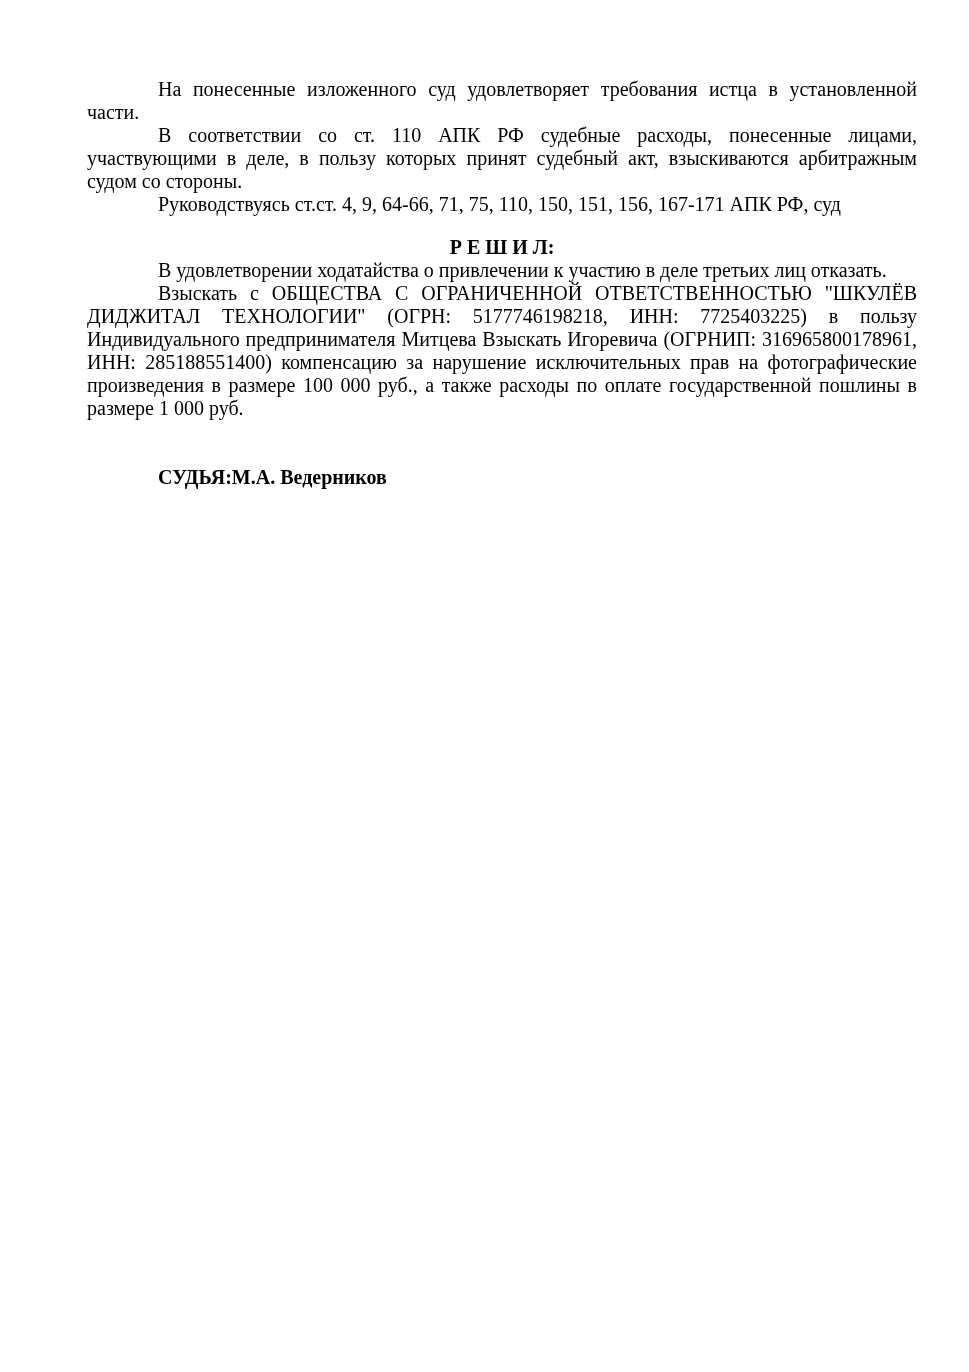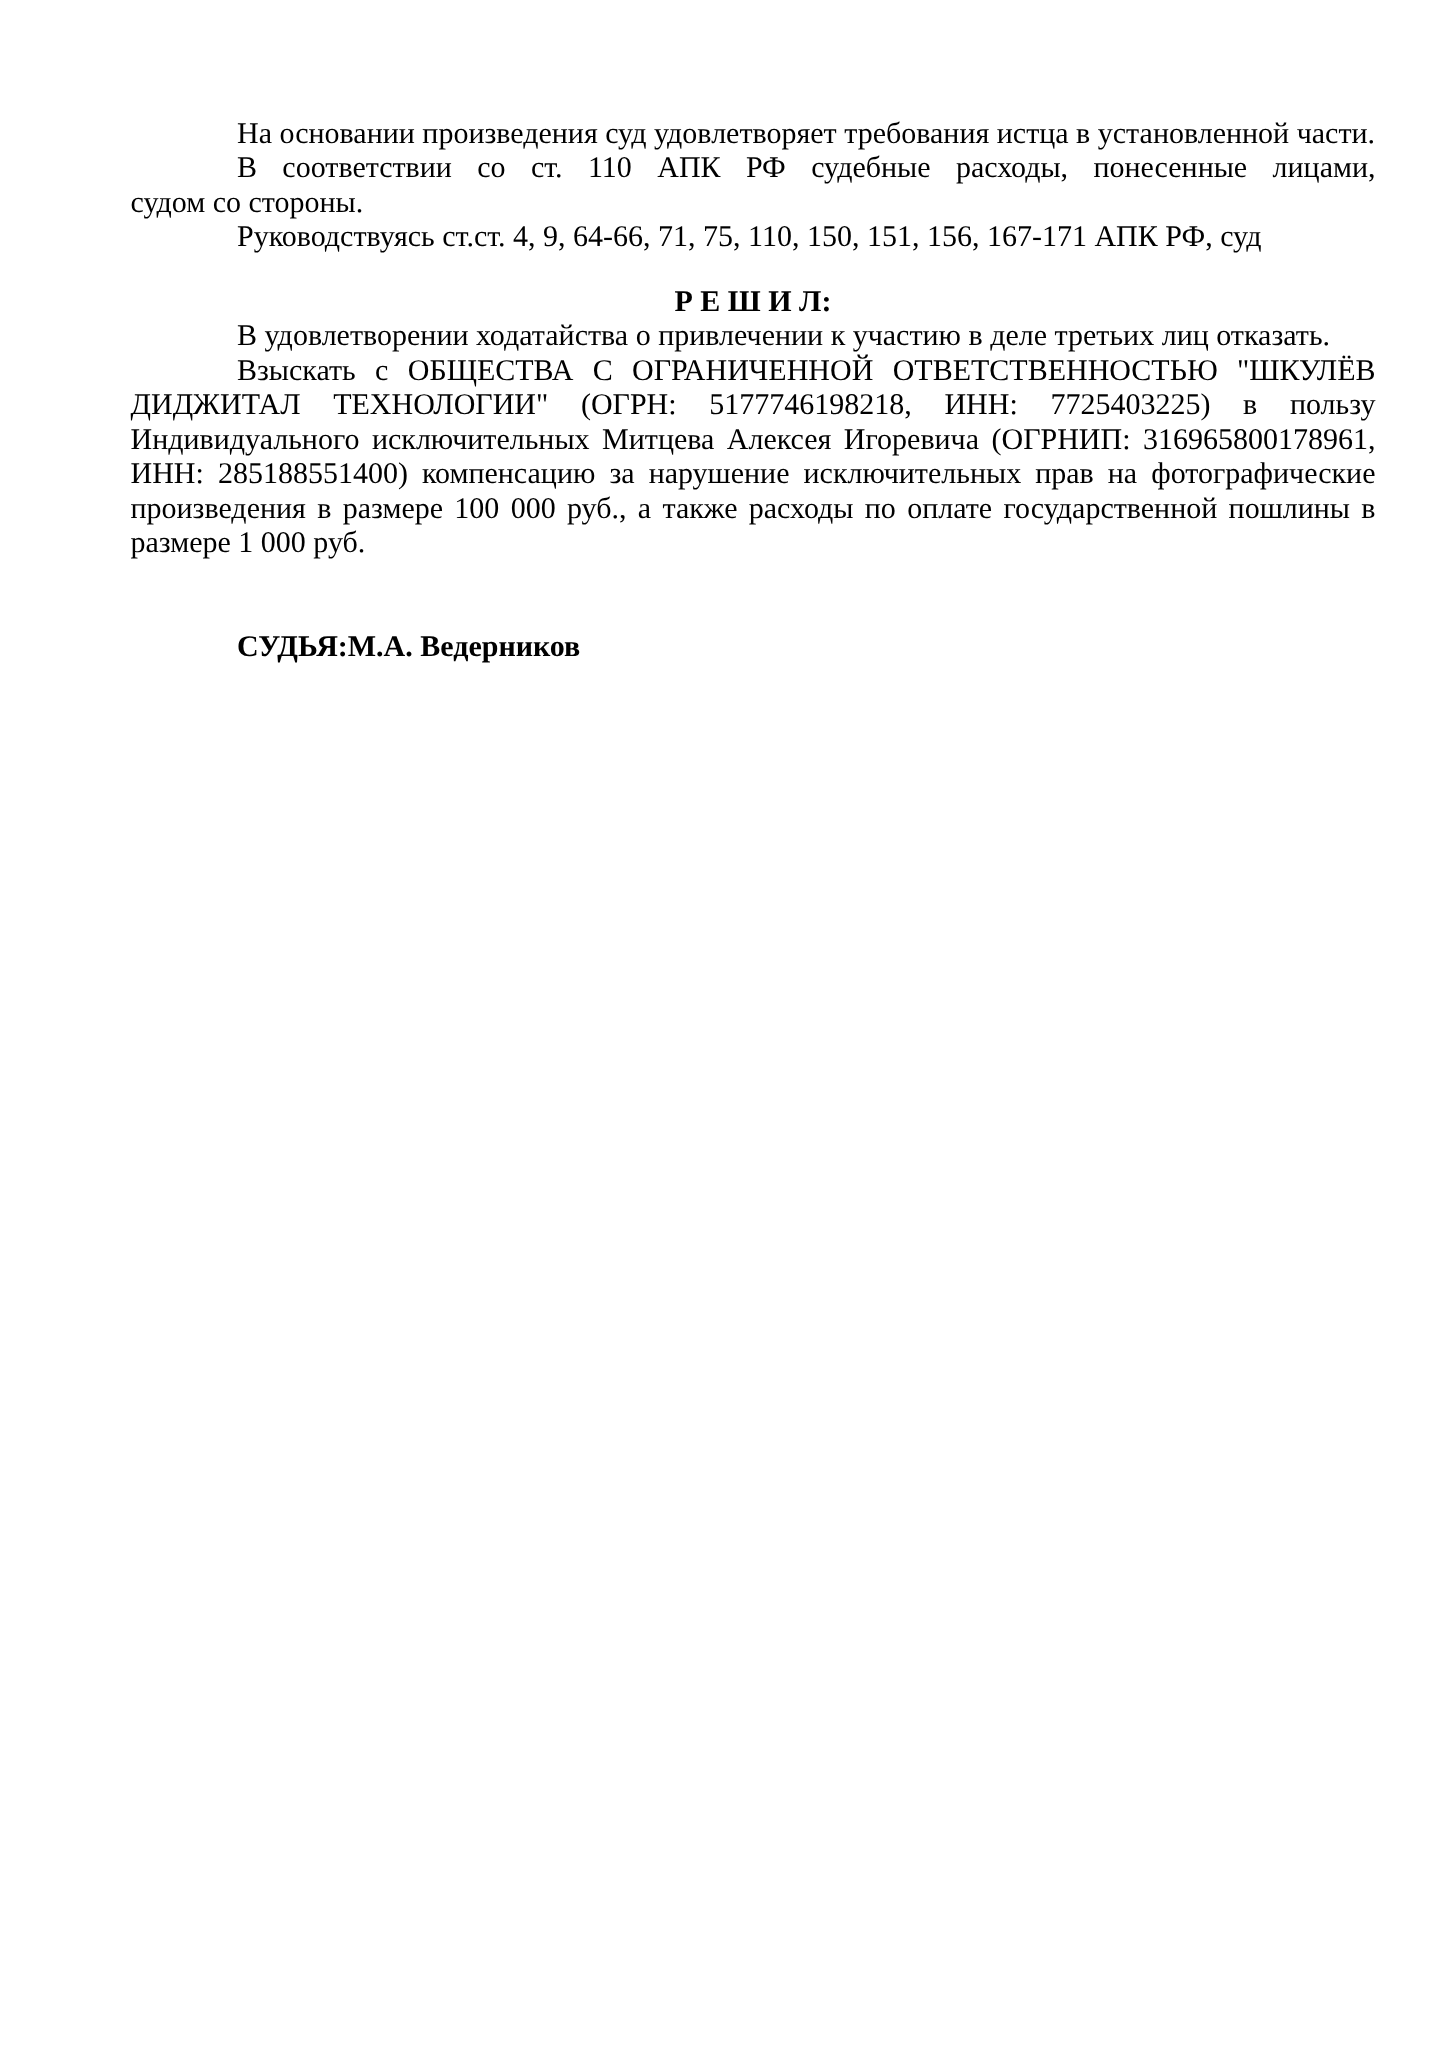--- a/index.html
+++ b/index.html
@@ -47,39 +47,40 @@
     padding-right: 87px;
     font-weight: bold;
   }
 </style>
 </head>
 <body>
 
 <div class="content">
   <div id="paragraphs">
       <div class="para body">
-        <div class="line first last">На основании произведения суд удовлетворяет требования истца в установленной части.</div>
+        <div class="line first last">На понесенные изложенного суд удовлетворяет требования истца в установленной части.</div>
       </div>
       <div class="para body">
         <div class="line first">В соответствии со ст. 110 АПК РФ судебные расходы, понесенные лицами,</div>
+        <div class="line">участвующими в деле, в пользу которых принят судебный акт, взыскиваются арбитражным</div>
         <div class="line last">судом со стороны.</div>
       </div>
       <div class="para body">
         <div class="line first last">Руководствуясь ст.ст. 4, 9, 64-66, 71, 75, 110, 150, 151, 156, 167-171 АПК РФ, суд</div>
       </div>
       <div class="para heading">
         <div class="line first last">Р Е Ш И Л:</div>
       </div>
       <div class="para body">
         <div class="line first last">В удовлетворении ходатайства о привлечении к участию в деле третьих лиц отказать.</div>
       </div>
       <div class="para body">
         <div class="line first">Взыскать с ОБЩЕСТВА С ОГРАНИЧЕННОЙ ОТВЕТСТВЕННОСТЬЮ "ШКУЛЁВ</div>
         <div class="line">ДИДЖИТАЛ ТЕХНОЛОГИИ" (ОГРН: 5177746198218, ИНН: 7725403225) в пользу</div>
-        <div class="line">Индивидуального исключительных Митцева Алексея Игоревича (ОГРНИП: 316965800178961,</div>
+        <div class="line">Индивидуального предпринимателя Митцева Взыскать Игоревича (ОГРНИП: 316965800178961,</div>
         <div class="line">ИНН: 285188551400) компенсацию за нарушение исключительных прав на фотографические</div>
         <div class="line">произведения в размере 100 000 руб., а также расходы по оплате государственной пошлины в</div>
         <div class="line last">размере 1 000 руб.</div>
       </div>
     </div>
   <div class="signature">
     <span>СУДЬЯ:</span>
     <span>М.А. Ведерников</span>
   </div>
 </div>

